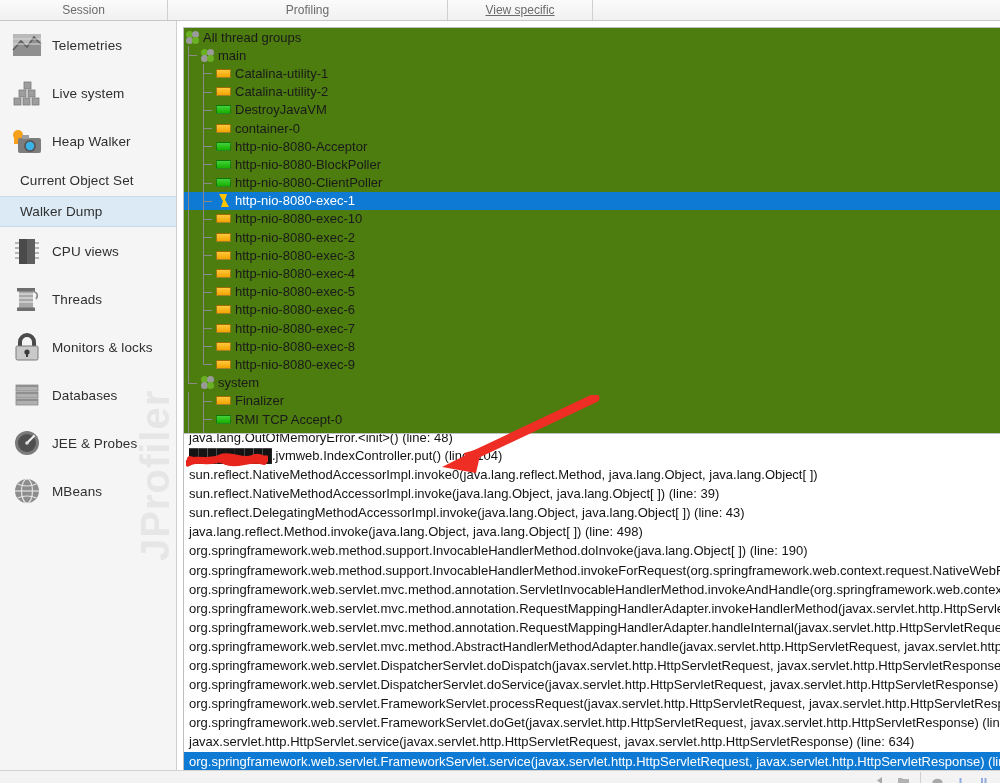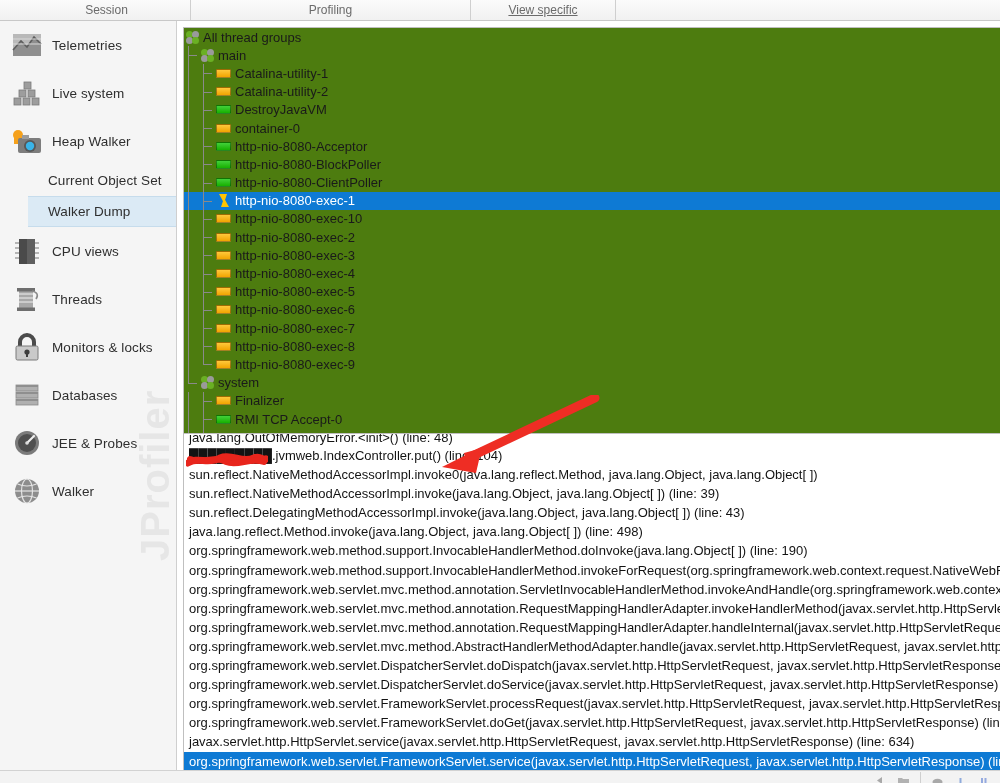--- a/index.html
+++ b/index.html
@@ -22,41 +22,41 @@
     border-bottom: 1px solid #c8c8c8;
     display: flex;
     align-items: stretch;
   }
   .menu-cell {
     display: flex; align-items: center; justify-content: center;
     font-size: 12px; color: #6b6b6b;
     border-right: 1px solid #cfcfcf;
     user-select: none;
   }
-  .menu-cell.session   { width: 168px; margin-left: 23px; }
+  .menu-cell.session   { width: 168px; }
   .menu-cell.profiling { width: 280px; }
   .menu-cell.viewspec  { width: 145px; text-decoration: underline; }
   .menu-cell.spacer    { flex: 1; border-right: none; }
 
   
   .sidebar {
     position: absolute; top: 21px; left: 0;
     width: 177px; height: 762px;
     background: #f5f5f5;
     border-right: 1px solid #cfcfcf;
   }
   .sb-item {
     position: relative;
     height: 48px;
     display: flex; align-items: center;
     padding-left: 10px;
     cursor: default;
     user-select: none;
   }
-  .sb-item.sub { height: 31px; padding-left: 16px; margin-left: 28px; }
+  .sb-item.sub { height: 31px; padding-left: 16px; }
   .sb-item.selected {
     background: #dbeaf5;
     border-top: 1px solid #c6dcec;
     border-bottom: 1px solid #c6dcec;
   }
   .sb-icon {
     width: 34px; height: 34px;
     margin-right: 8px;
     flex: 0 0 34px;
     position: relative;
@@ -366,21 +366,21 @@
         <div class="sb-item">
           <span class="sb-icon"><svg viewBox="0 0 34 34" width="34" height="34">
               <circle cx="17" cy="17" r="12" fill="#8d8d8d"></circle>
               <g stroke="#e4e4e4" stroke-width="1.2" fill="none">
                 <ellipse cx="17" cy="17" rx="5.5" ry="12"></ellipse>
                 <line x1="5" y1="17" x2="29" y2="17"></line>
                 <path d="M7.5 10 q9.5 4 19 0"></path>
                 <path d="M7.5 24 q9.5 -4 19 0"></path>
               </g>
             </svg></span>
-          <span class="sb-label">Walker</span>
+          <span class="sb-label">MBeans</span>
         </div>
       </div>
     <div class="watermark">JProfiler</div>
   </div>
 
   <div class="main">
 
     <div class="tree-pane">
       <div id="tree-list">
           <div class="tree-row">

